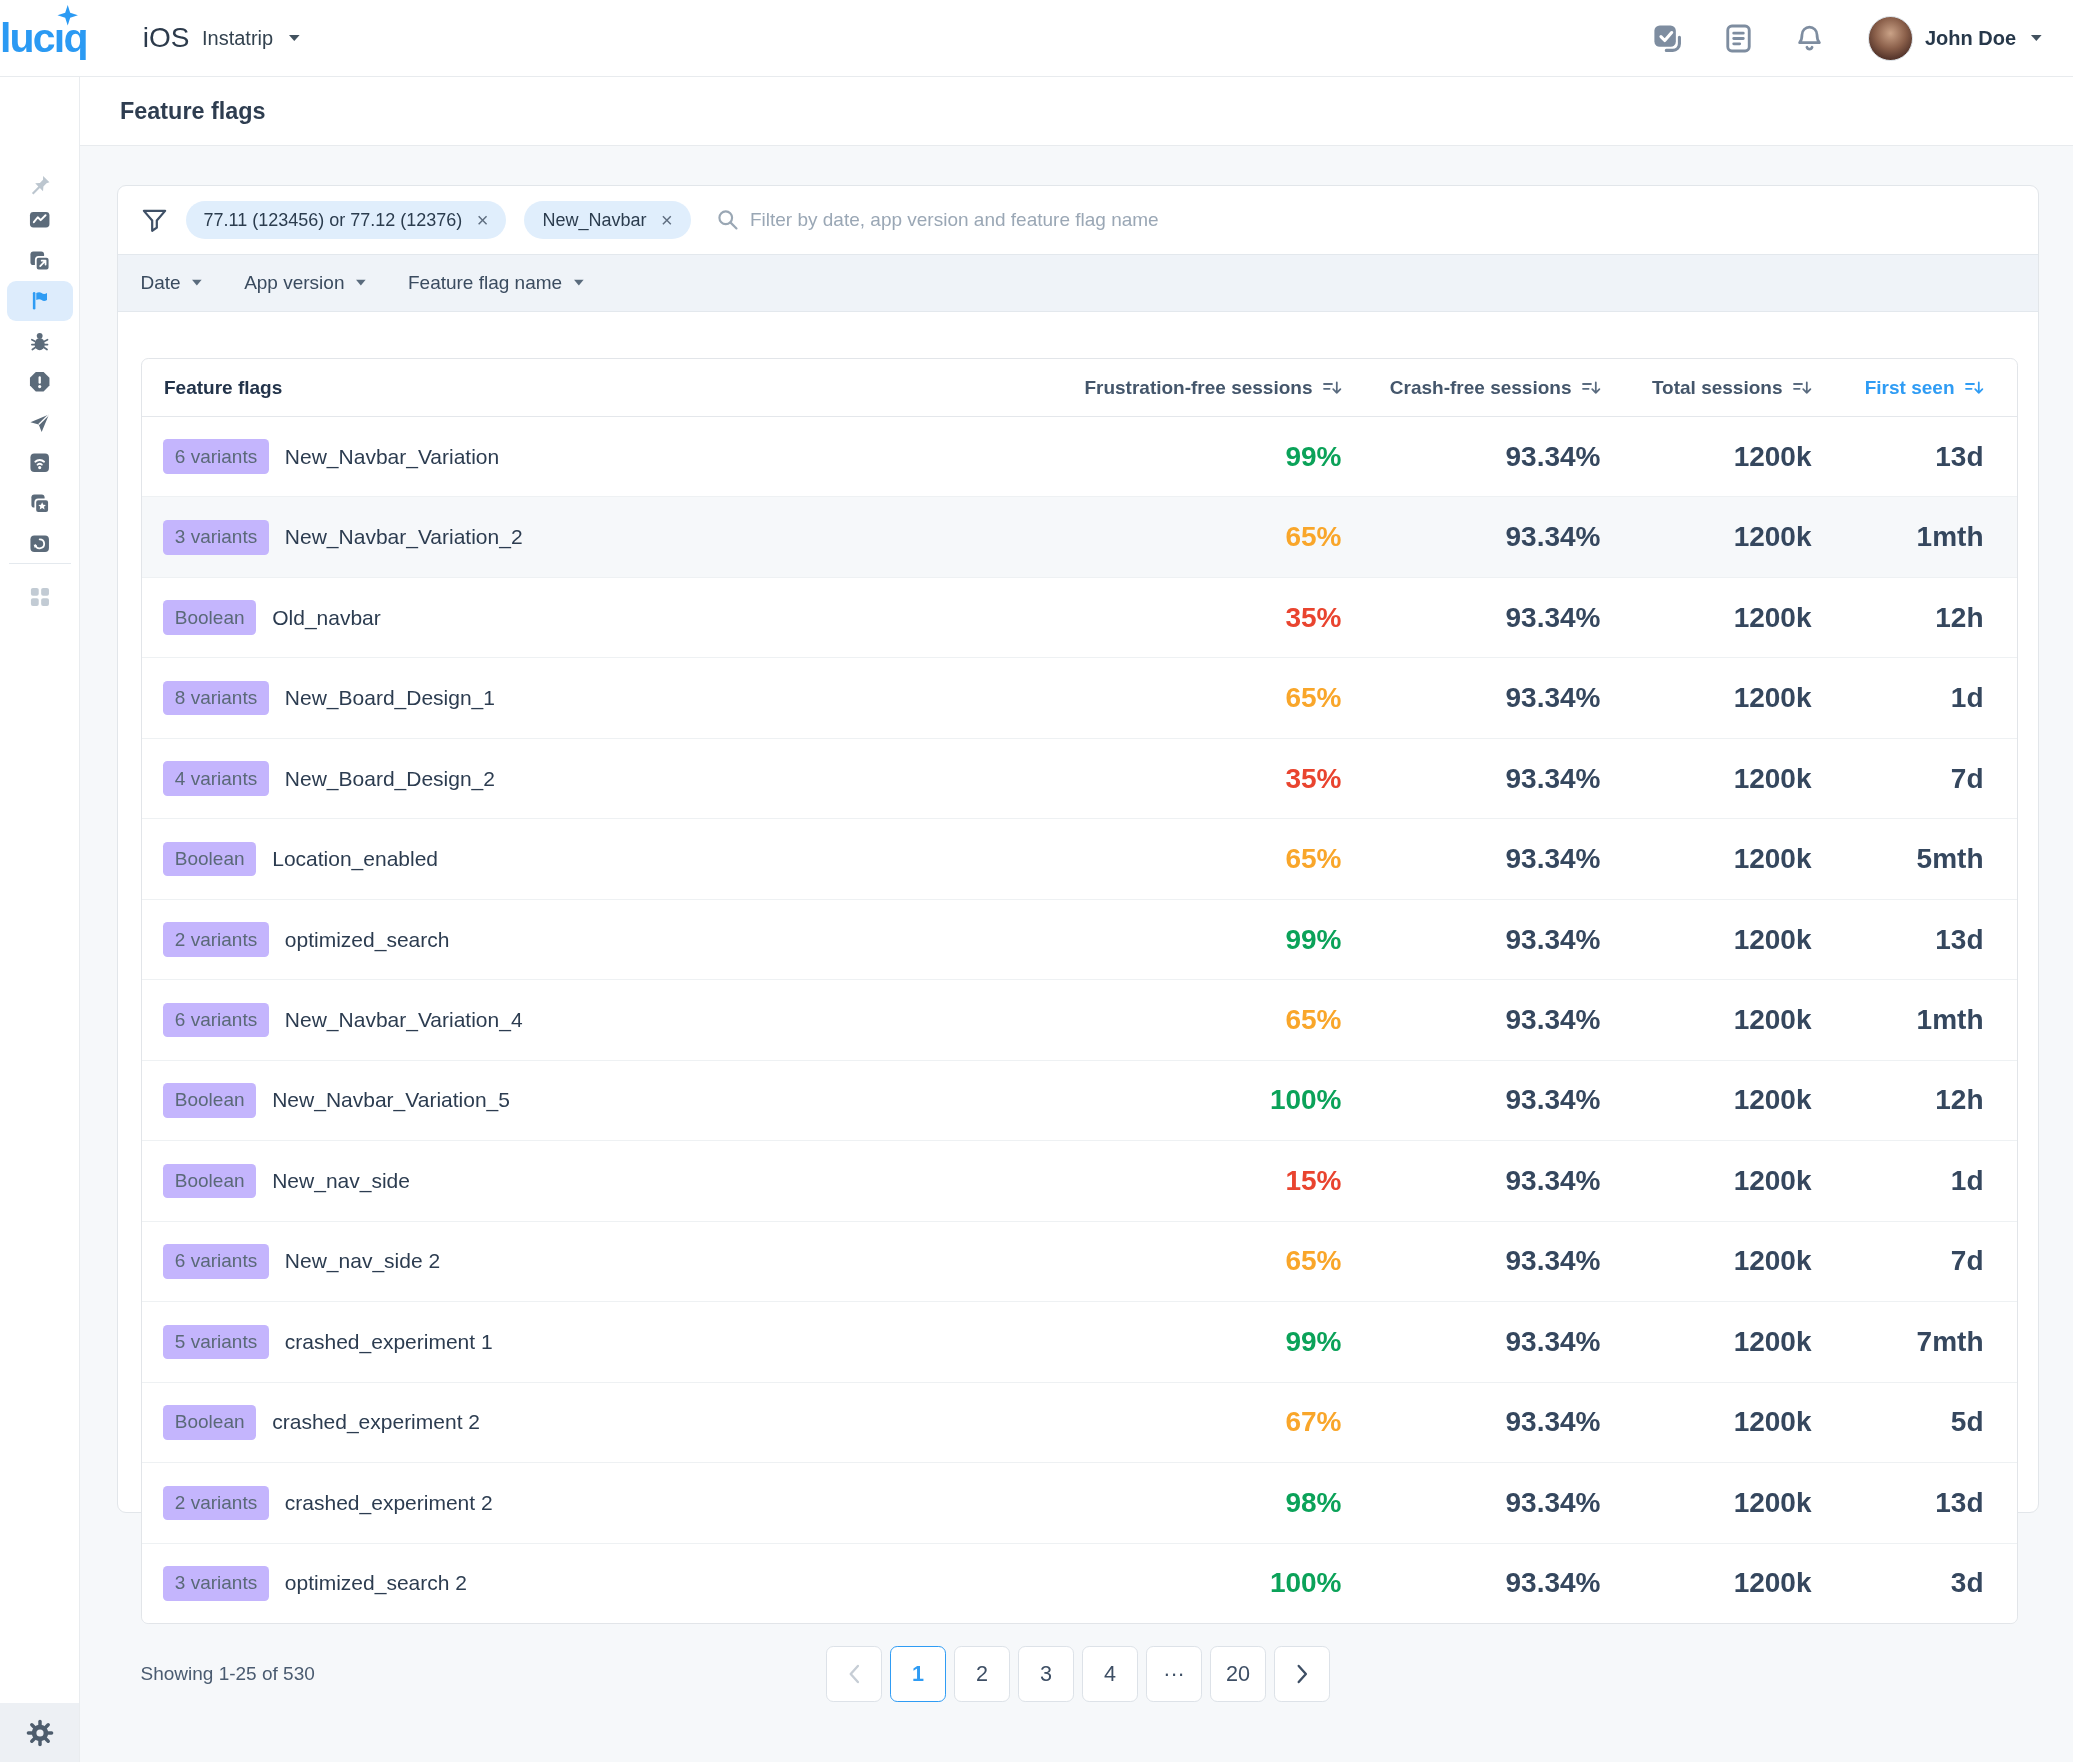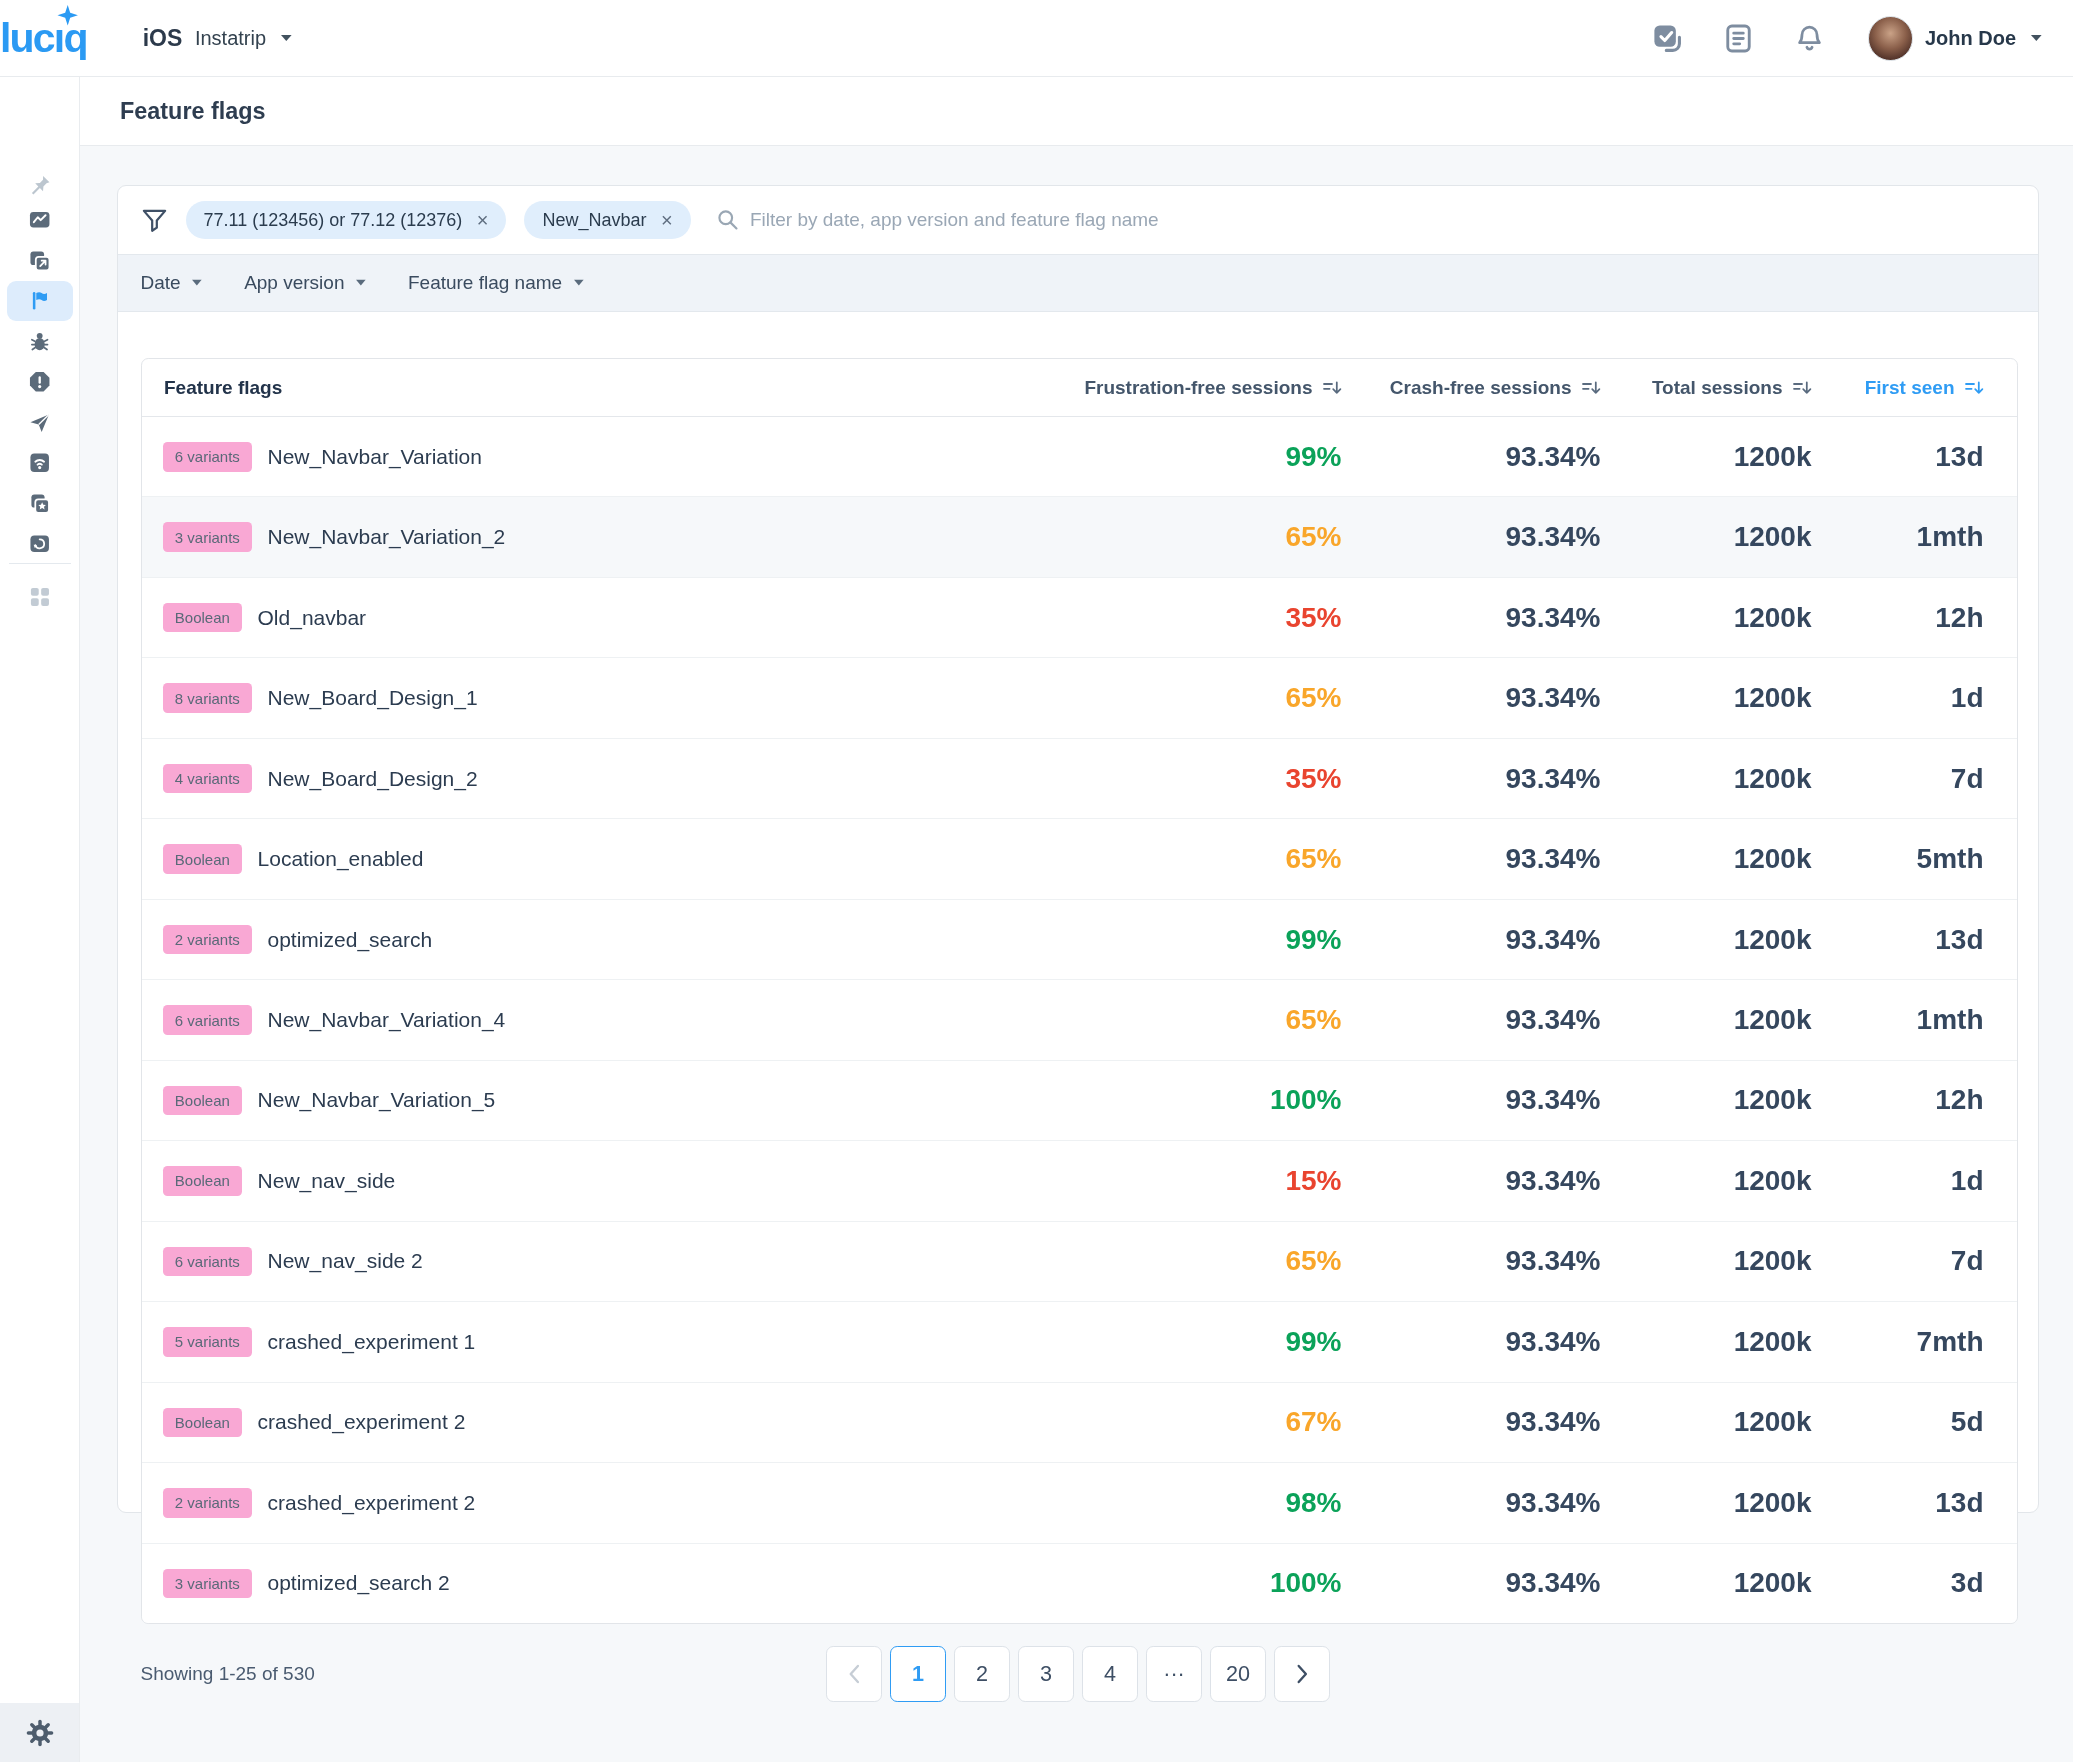--- a/index.html
+++ b/index.html
@@ -7,21 +7,21 @@
   body { font-family:"Liberation Sans", sans-serif; color:#2e3d52; }
   #app { position:relative; width:2074px; height:1762px; background:#f6f8fa; overflow:hidden; }
 
   
   .topbar { position:absolute; left:0; top:0; width:2074px; height:77px; background:#fff;
             border-bottom:0.9px solid #e8ebee; display:flex; align-items:center; z-index:5; }
   .logo { position:relative; font-size:41px; font-weight:bold; color:#2b9af3;
           letter-spacing:-1.8px; line-height:1; cursor:pointer; }
   .logo .logo-star { position:absolute; top:-12.6px; left:56px; }
   .app-select { display:flex; align-items:center; margin-left:56px; cursor:pointer; }
-  .app-select .platform { font-size:23px; font-weight:bold; color:#2c3a4b;text-align:center; }
+  .app-select .platform { font-size:28px; font-weight:normal; color:#2c3a4b;text-align:center; }
   .app-select .appname { font-size:20px; color:#33424f; margin-left:12.6px; }
   .caret { margin-left:14.4px; }
   .topbar-right { margin-left:auto; display:flex; align-items:center; margin-right:31px; }
   .tb-icon { width:31px; height:31px; margin-left:40px; cursor:pointer; display:block; }
   .avatar { width:45px; height:45px; border-radius:50%; margin-left:43px; cursor:pointer;
             background:radial-gradient(circle at 50% 38%, #caa287 0%, #8a5f4a 45%, #55352b 75%, #32201c 100%);
             border:0.9px solid #d9dee3; }
   .user-name { font-size:20px; font-weight:bold; color:#27384a; margin-left:12px; cursor:pointer; }
 
   
@@ -71,22 +71,22 @@
   .th.first { justify-content:flex-start; padding-left:22.5px; flex:1; color:#22334a; }
   .th .sort-icon { margin-left:9px; }
   .th.sorted .th-label { color:#2f9cf4; }
   .col-ffs { width:270px; } .col-cfs { width:259px; } .col-total { width:211px; } .col-fseen { width:172px; }
   .thead { padding-right:33px; }
   .tbody { flex:1; display:flex; flex-direction:column; }
   .trow { flex:1; display:flex; align-items:center; padding-right:33px; cursor:pointer; background:#fff; }
   .trow + .trow { border-top:0.9px solid #eef1f3; }
   .trow.hl { background:#f6f8fa; }
   .name-cell { flex:1; display:flex; align-items:center; padding-left:21.6px; }
-  .badge { display:inline-block; background:#f9a8d4; border-radius:4.5px; padding:6.3px 11.7px;
-           font-size:15px; color:#5a6978; flex:0 0 auto; }
+  .badge { display:inline-block; background:#c4b5fd; border-radius:4.5px; padding:6.3px 11.7px;
+           font-size:19px; color:#5a6978; flex:0 0 auto; }
   .fname { font-size:21px; color:#2c3c50; margin-left:16px; }
   .num { display:flex; justify-content:flex-end; font-size:28px; font-weight:bold; color:#35475e; }
   .c-green { color:#0ba259; } .c-orange { color:#f9a62a; } .c-red { color:#e9442f; }
 
   
   .pagi { position:absolute; left:22.5px; right:22.5px; top:1437px; height:102px; display:flex; align-items:center; }
   .pagi-summary { font-size:19px; color:#4a5b70; }
   .pages { position:absolute; left:50%; transform:translateX(-50%); display:flex; gap:8px; align-items:center; }
   .pg { width:56px; height:56px; border-radius:7.2px; border:0.9px solid #dde2e8; background:#fff;
         font-family:"Liberation Sans",sans-serif; font-size:21.6px; color:#3d4e64;

